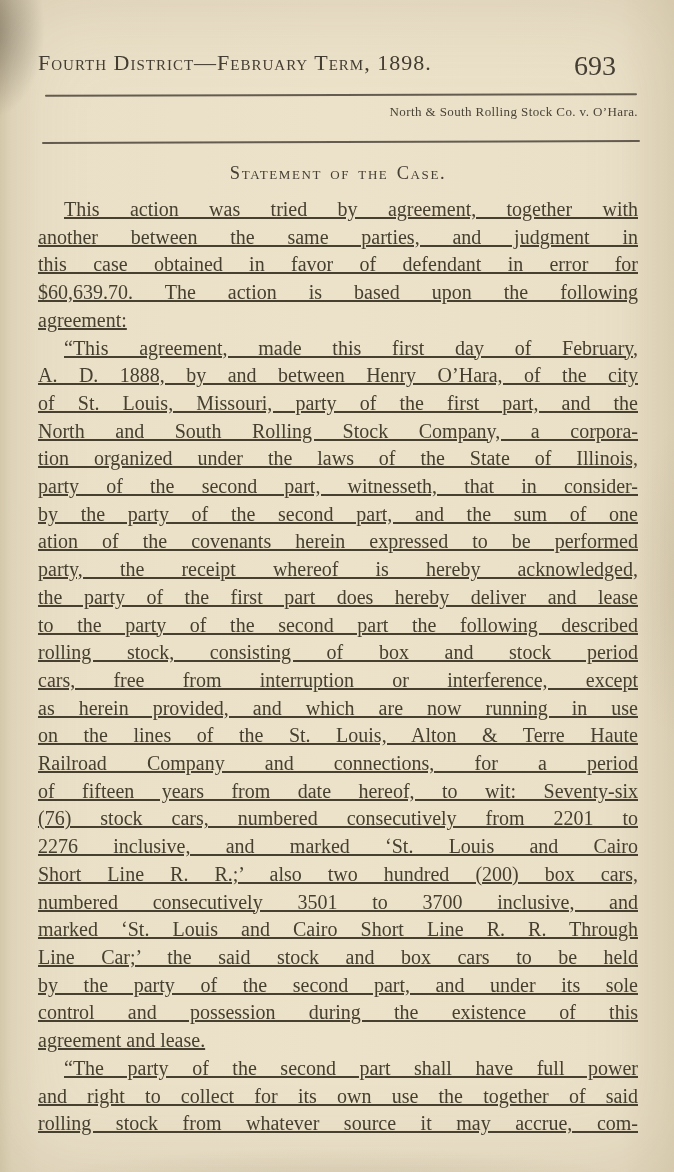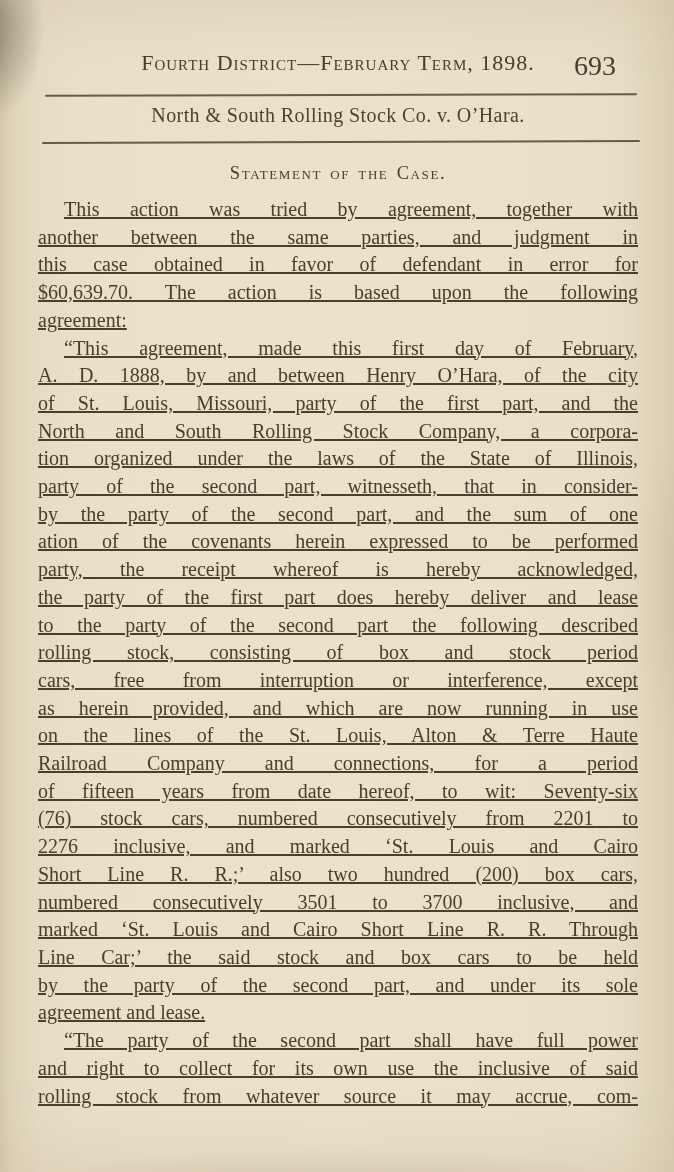--- a/index.html
+++ b/index.html
@@ -32,21 +32,21 @@
   }
   .header {
     position: absolute;
     top: 50px;
     left: 38px;
     width: 600px;
     height: 30px;
   }
   .header-title {
     display: block;
-    text-align: center;
+    text-align: left;
     font-variant: small-caps;
     font-size: 22px;
     letter-spacing: 1px;
     color: #443d31;
   }
   .page-number {
     position: absolute;
     top: 0;
     right: 22px;
     font-size: 28px;
@@ -70,22 +70,22 @@
     left: 42px;
     width: 598px;
     height: 2px;
     transform: rotate(-0.2deg);
   }
   .citation {
     position: absolute;
     top: 104px;
     left: 38px;
     width: 600px;
-    text-align: center;
-    font-size: 20px;
+    text-align: right;
+    font-size: 13px;
     letter-spacing: 0.4px;
     color: #4a4336;
   }
   .section-heading {
     position: absolute;
     top: 163px;
     left: 38px;
     width: 600px;
     text-align: center;
     font-variant: small-caps;
@@ -157,19 +157,20 @@
       <div class="line">on the lines of the St. Louis, Alton &amp; Terre Haute</div>
       <div class="line">Railroad Company and connections, for a period</div>
       <div class="line">of fifteen years from date hereof, to wit:  Seventy-six</div>
       <div class="line">(76) stock cars, numbered consecutively from 2201 to</div>
       <div class="line">2276 inclusive, and marked ‘St. Louis and Cairo</div>
       <div class="line">Short Line R. R.;’ also two hundred (200) box cars,</div>
       <div class="line">numbered consecutively 3501 to 3700 inclusive, and</div>
       <div class="line">marked ‘St. Louis and Cairo Short Line R. R. Through</div>
       <div class="line">Line Car;’ the said stock and box cars to be held</div>
       <div class="line">by the party of the second part, and under its sole</div>
+      <div class="line">control and possession during the existence of this</div>
       <div class="line lastleft">agreement and lease.</div>
       <div class="line first">“The party of the second part shall have full power</div>
-      <div class="line">and right to collect for its own use the inclusive of said</div>
+      <div class="line">and right to collect for its own use the together of said</div>
       <div class="line">rolling stock from whatever source it may accrue, com-</div>
     </div>
 
 </div>
 
 </body></html>

